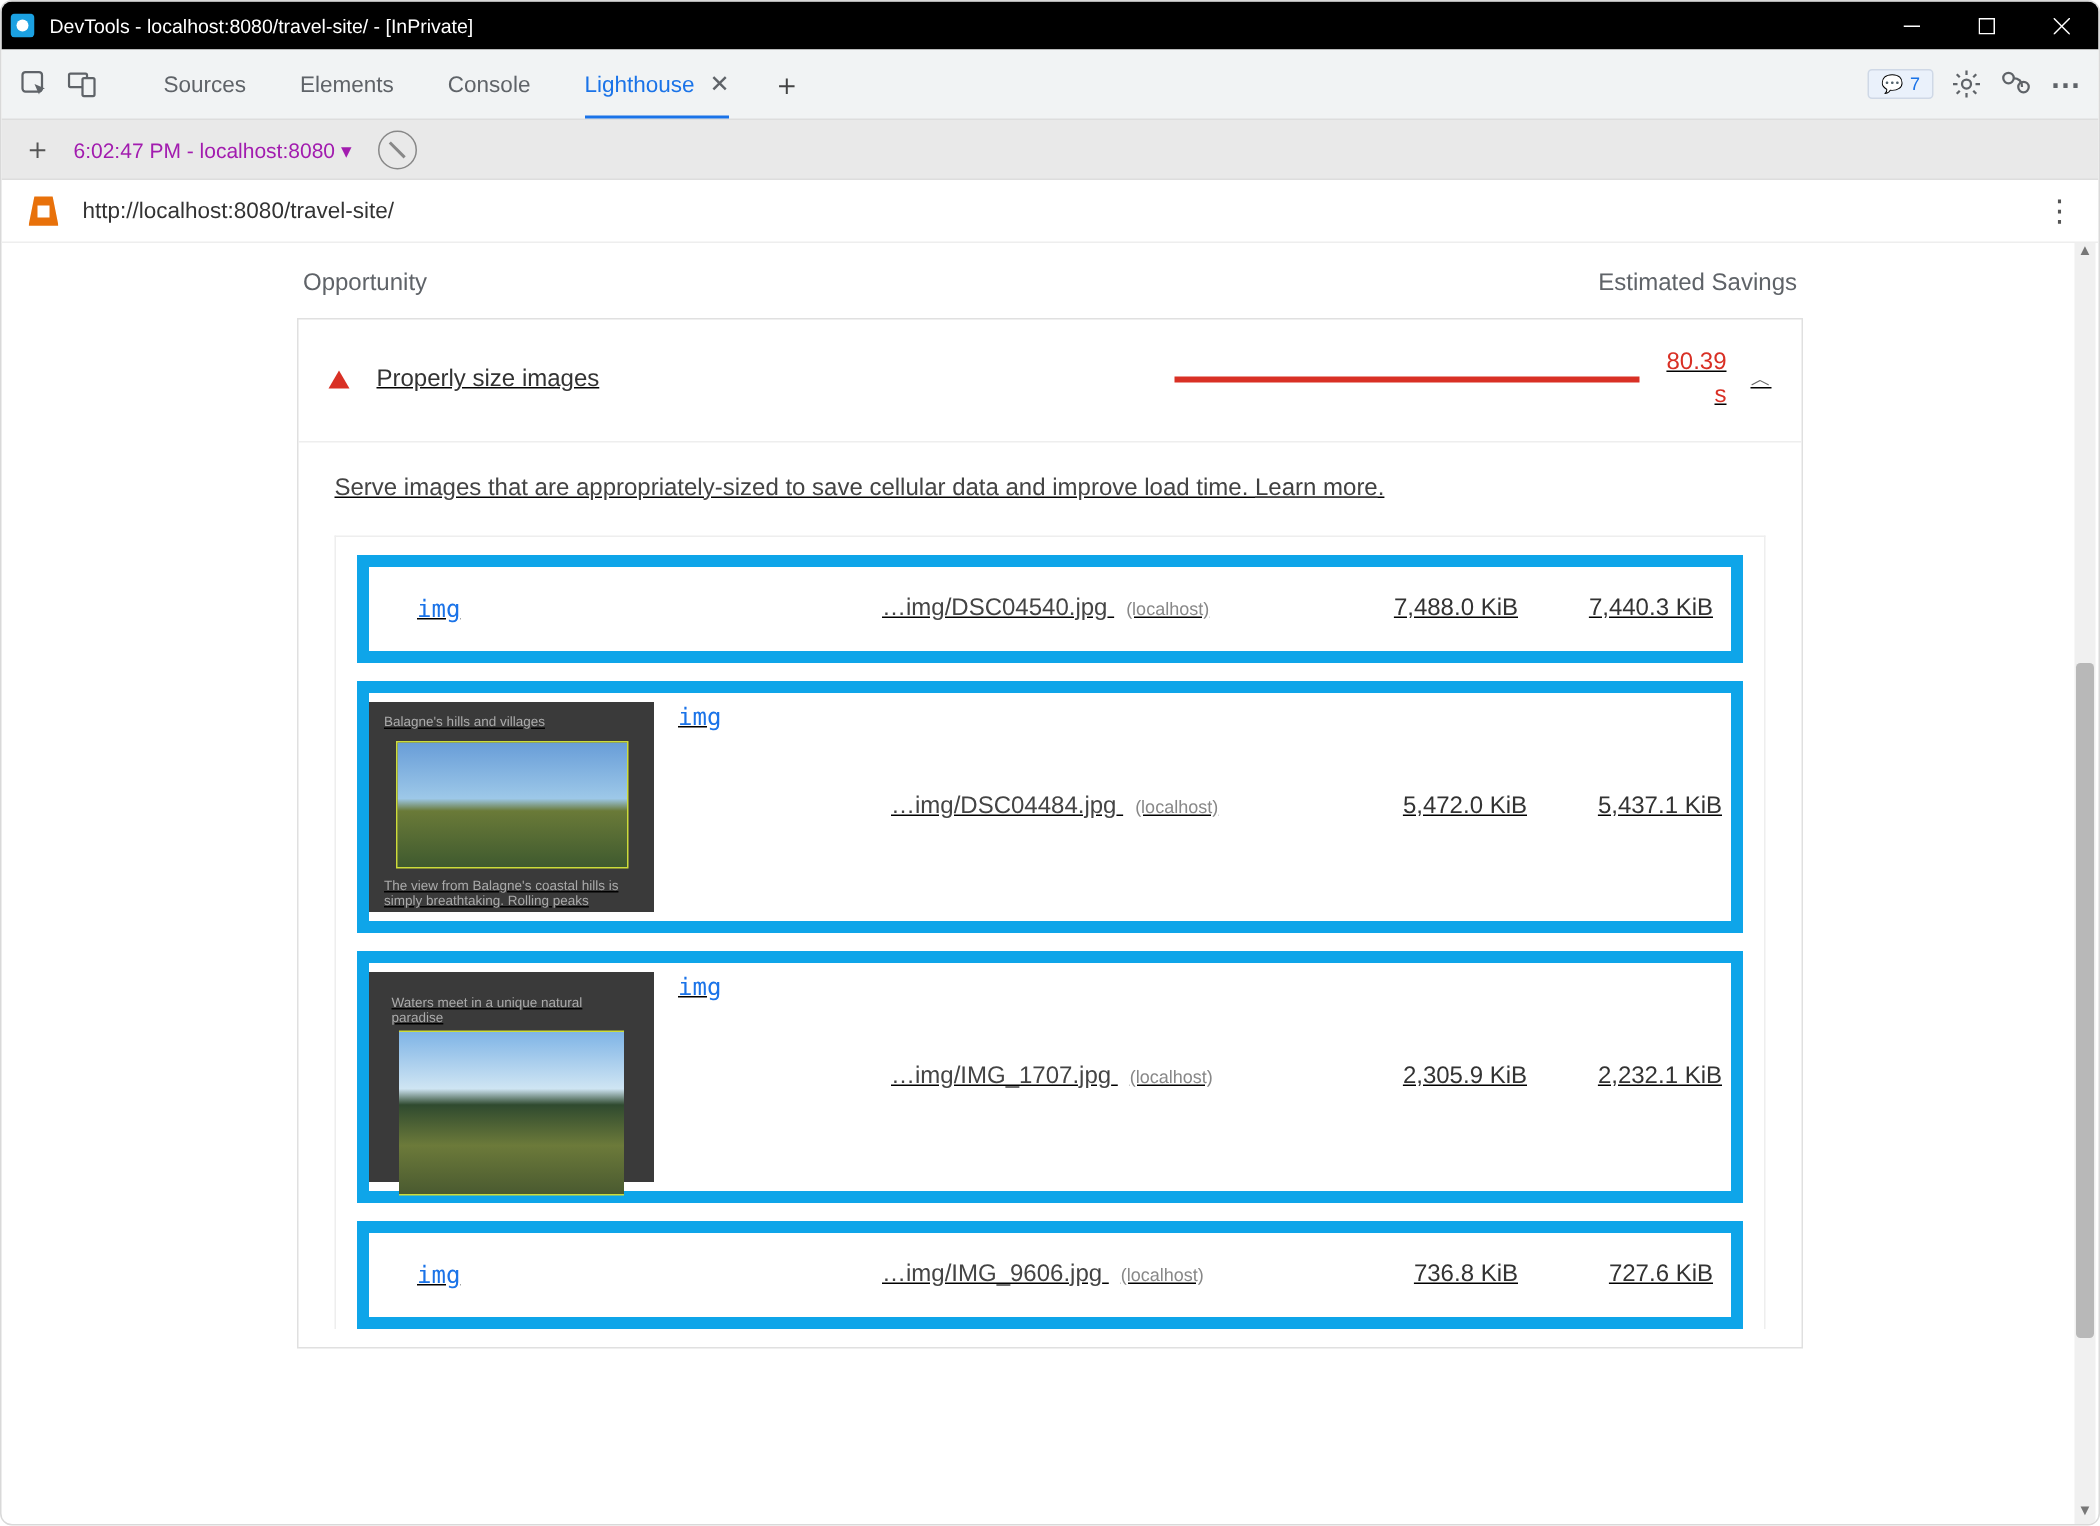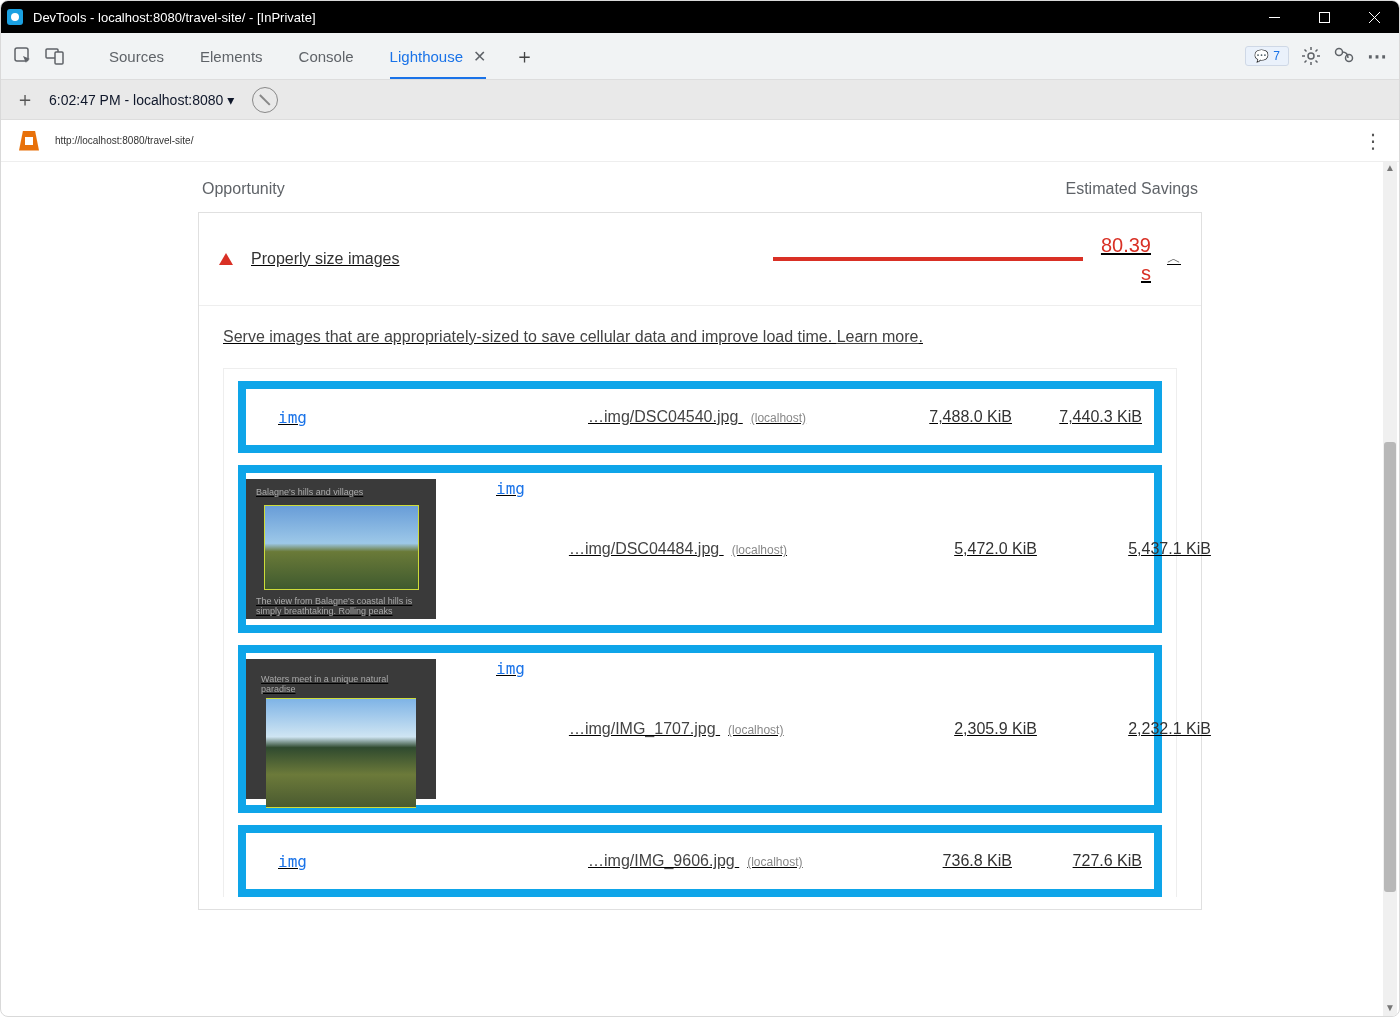--- a/index.html
+++ b/index.html
@@ -19,55 +19,55 @@
 .tab.active { color:#1a73e8; }
 .tab.active::after { content:""; position:absolute; left:18px; right:18px; bottom:0; height:2px; background:#1a73e8; }
 .tab-close { margin-left:10px; color:#5f6368; font-size:16px; }
 .tab-plus { margin-left:10px; font-size:20px; color:#444; }
 .tabbar-right { margin-left:auto; display:flex; align-items:center; gap:12px; padding-right:4px; }
 .feedback-badge { background:#eaf1fb; color:#1a73e8; font-size:12px; padding:2px 8px; border-radius:3px; border:1px solid #cfd8e6; display:flex; align-items:center; gap:4px; }
 
 
 .second-bar { height: 40px; background:#e9e9e9; display:flex; align-items:center; padding:0 10px; border-bottom:1px solid #ddd; }
 .second-bar .plus { font-size:20px; color:#555; width:28px; text-align:center; }
-.report-selector { padding:0 10px; color:#0f172a; font-size:14px; display:flex; align-items:center; gap:4px; }
+.report-selector { padding:0 10px; color:#a21caf; font-size:14px; display:flex; align-items:center; gap:4px; }
 .block-icon { width:26px; height:26px; border:1.5px solid #888; border-radius:50%; display:flex; align-items:center; justify-content:center; margin-left:8px; }
 .block-icon::after { content:""; width:14px; height:1.5px; background:#888; transform:rotate(45deg); }
 
 
 .url-bar { height: 42px; display:flex; align-items:center; padding:0 18px; border-bottom:1px solid #eee; }
 .url-bar .lh-icon { width:20px; height:20px; background:#e8710a; margin-right:16px; position:relative; clip-path: polygon(20% 0, 80% 0, 100% 100%, 0 100%); }
 .url-bar .lh-icon::after { content:""; position:absolute; top:30%; left:30%; width:40%; height:40%; background:#fff; }
-.url-text { color:#333; font-size:10px; }
+.url-text { color:#333; font-size:15px; }
 .url-more { margin-left:auto; font-size:20px; color:#555; letter-spacing:-2px; }
 
 
 .content-wrap { position:relative; height: calc(100% - 32px - 47px - 40px - 42px); overflow:hidden; }
 .content { width: 1004px; margin: 0 auto; padding-top: 10px; }
 .panel-header { display:flex; justify-content:space-between; color:#5f6368; font-size:16px; padding: 8px 4px 14px 4px; }
 .audit-card { border:1px solid #e0e0e0;text-decoration:underline; }
 .audit-summary { display:flex; align-items:center; padding: 18px 20px; border-bottom:1px solid #eee; }
 .tri-icon { width:0; height:0; border-left:7px solid transparent; border-right:7px solid transparent; border-bottom:12px solid #d93025; margin-right: 18px; }
 .audit-title { font-size:16px; color:#333; }
 .savings-bar { flex:1; display:flex; align-items:center; justify-content:flex-end; gap:18px; }
 .bar { width:310px; height:4px; background:#d93025; }
-.savings-time { color:#d93025; text-align:right; font-size:20px; line-height:1.4; }
+.savings-time { color:#d93025; text-align:right; font-size:16px; line-height:1.4; }
 .chev { color:#666; font-size:14px; margin-left:16px; }
 
 .audit-desc { padding: 22px 24px; font-size:16px; color:#444; }
 .audit-desc a { color:#404040; text-decoration:underline; }
 
 .table-wrap { margin: 0 24px; border:1px solid #eee; border-bottom:none; }
 .thead { display:grid; grid-template-columns: 1fr 300px 130px 130px; padding: 18px 12px; color:#5f6368; font-size:16px; border-bottom:1px solid #eee; text-align:right; }
 .thead .c1 { text-align:center; }
 
 .redbox { border:8px solid #0ea5e9; margin: 12px 14px; padding: 0; }
 .row { display:grid; grid-template-columns: 200px auto 300px 130px 130px; align-items:center; min-height:56px; font-size:16px; color:#333; }
 .row.compact { grid-template-columns: 20px auto 300px 130px 130px; padding-left:8px; }
-.row.tall { min-height: 150px; gap: 44px; }
+.row.tall { min-height: 150px; }
 .thumbwrap { width:190px; height:140px; margin:6px 6px 6px 0; background:#3a3a3a; padding:6px; position:relative; font-size:9px; color:#aaa; }
 .thumbwrap .inner-img { margin:6px auto 4px auto; width:155px; height:85px; border:1.5px solid #cddc39; background:linear-gradient(to bottom, #689dd8 0%, #9dc8e8 45%, #6a7a38 55%, #3f5a2f 100%); }
 .thumbwrap .ttxt { display:block; padding:2px 4px; }
 .row .tag { font-family: Consolas, monospace; color:#1a73e8; font-size:16px; padding-left:6px; }
 .row .path { text-align:left; font-size:16px; color:#444; }
 .row .host { color:#888; font-size:12px; margin-left:8px; }
 .row .num { text-align:right; padding-right:6px; }
 
 
 .fake-scroll { position:absolute; right:2px; top:0; width:14px; height:100%; background:#f0f0f0; }

